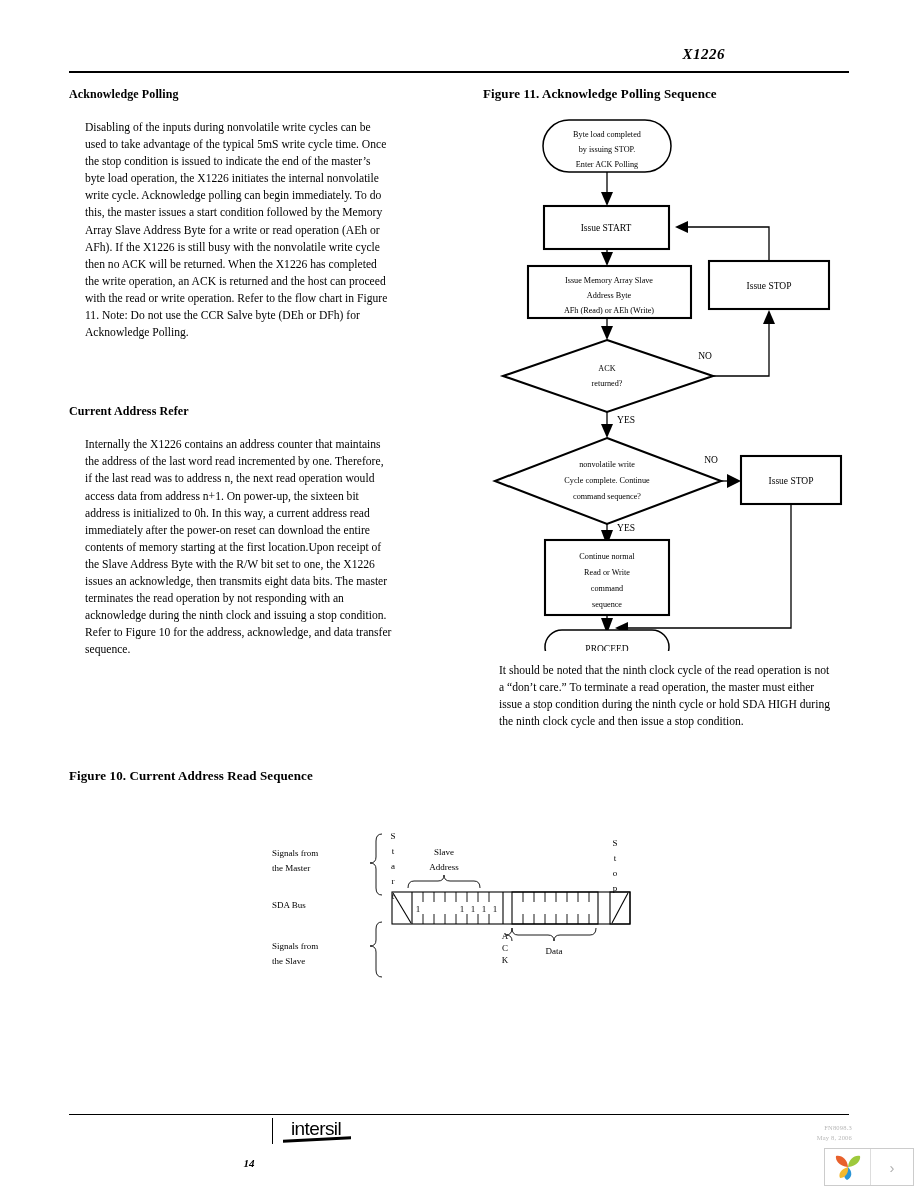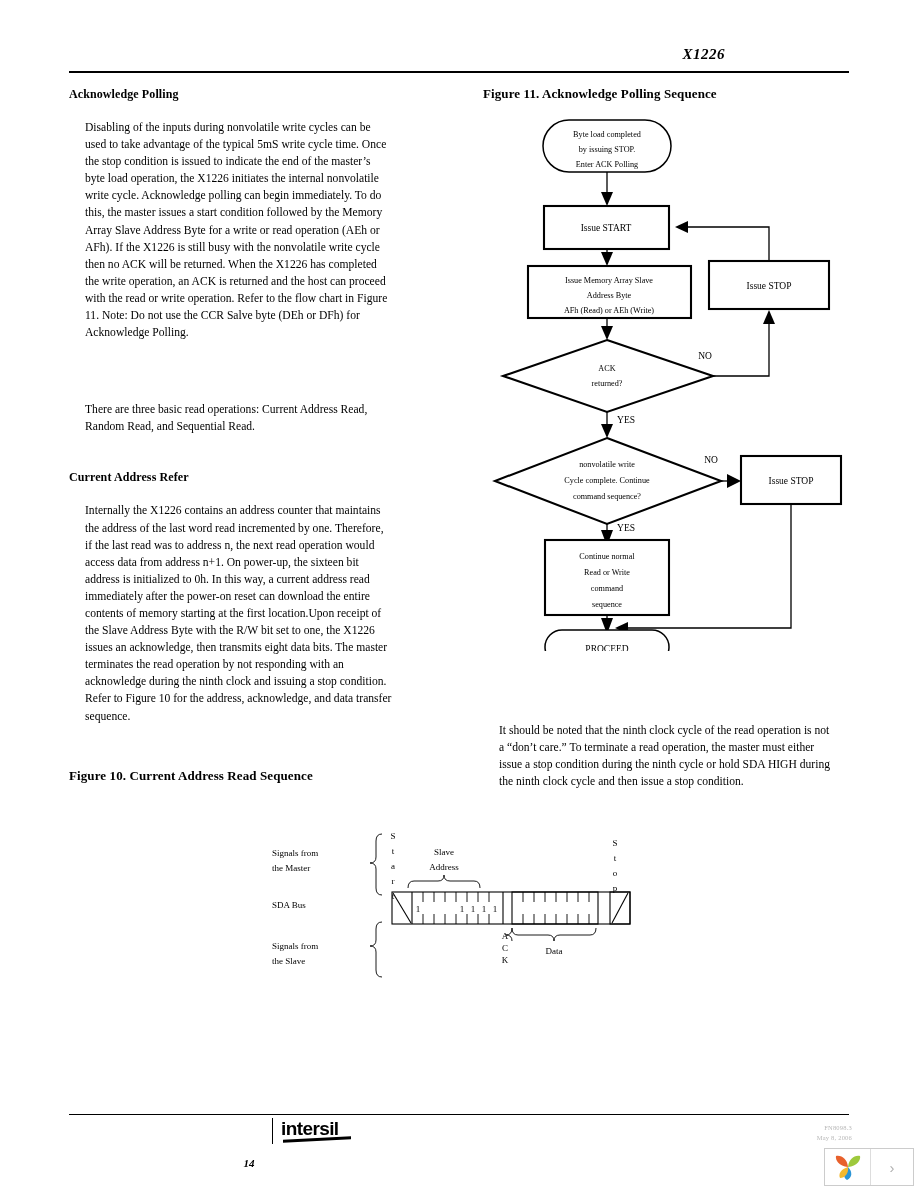--- a/index.html
+++ b/index.html
@@ -135,23 +135,24 @@
     position: absolute;
     left: 272px; top: 1118px;
     width: 0; height: 26px;
     border-left: 1.4px solid #000;
   }
   #footer-logo {
     position: absolute;
     left: 281px; top: 1119px;
     font-family: "Liberation Sans", sans-serif;
     font-size: 19px;
-    font-weight: bold;
+    font-weight: normal;
     letter-spacing: -0.6px;
     line-height: 20px;
+    text-align: center;
   }
   #footer-logo .lg-sil { position: relative; }
   #footer-logo .lg-underline {
     display: block;
     width: 68px; height: 3px;
     background: #000;
     margin-top: -1px;
     margin-left: 2px;
     transform: skewY(-3deg);
   }
@@ -194,31 +195,30 @@
 
 <div class="page">
 
   <div class="hdr-title">X1226</div>
   <div class="hdr-rule"></div>
 
   <div class="col-left">
     <h3 class="sec">Acknowledge Polling</h3>
     <p class="body">Disabling of the inputs during nonvolatile write cycles can be used to take advantage of the typical 5mS write cycle time. Once the stop condition is issued to indicate the end of the master’s byte load operation, the X1226 initiates the internal nonvolatile write cycle. Acknowledge polling can begin immediately. To do this, the master issues a start condition followed by the Memory Array Slave Address Byte for a write or read operation (AEh or AFh). If the X1226 is still busy with the nonvolatile write cycle then no ACK will be returned. When the X1226 has completed the write operation, an ACK is returned and the host can proceed with the read or write operation. Refer to the flow chart in Figure 11. Note: Do not use the CCR Salve byte (DEh or DFh) for Acknowledge Polling.</p>
     <div class="gap-lg"></div>
-    <p class="body">There are three basic read operations: Current Address Read, Random Read, and Sequential Read.</p>
     <div class="gap-md"></div>
     <h3 class="sec">Current Address Refer</h3>
     <p class="body">Internally the X1226 contains an address counter that maintains the address of the last word read incremented by one. Therefore, if the last read was to address n, the next read operation would access data from address n+1. On power-up, the sixteen bit address is initialized to 0h. In this way, a current address read immediately after the power-on reset can download the entire contents of memory starting at the first location.Upon receipt of the Slave Address Byte with the R/W bit set to one, the X1226 issues an acknowledge, then transmits eight data bits. The master terminates the read operation by not responding with an acknowledge during the ninth clock and issuing a stop condition. Refer to Figure 10 for the address, acknowledge, and data transfer sequence.</p>
   </div>
 
   <div class="col-right">
     <div class="figcap">Figure 11. Acknowledge Polling Sequence</div>
   </div>
 
-  <div style="position:absolute; left:483px; top:706px; width:366px;">
+  <div style="position:absolute; left:483px; top:646px; width:366px;">
     <p class="body">It should be noted that the ninth clock cycle of the read operation is not a “don’t care.” To terminate a read operation, the master must either issue a stop condition during the ninth cycle or hold SDA HIGH during the ninth clock cycle and then issue a stop condition.</p>
   </div>
 
   <div id="flowchart">
     <svg width="370" height="545" viewBox="0 0 370 545" xmlns="http://www.w3.org/2000/svg">
 
       <rect class="fc-shape-thin" x="60" y="14" width="128" height="52" rx="26" ry="26"></rect>
       <text class="fc-txt" x="124" y="31">Byte load completed</text>
       <text class="fc-txt" x="124" y="46">by issuing STOP.</text>
       <text class="fc-txt" x="124" y="61">Enter ACK Polling</text>

